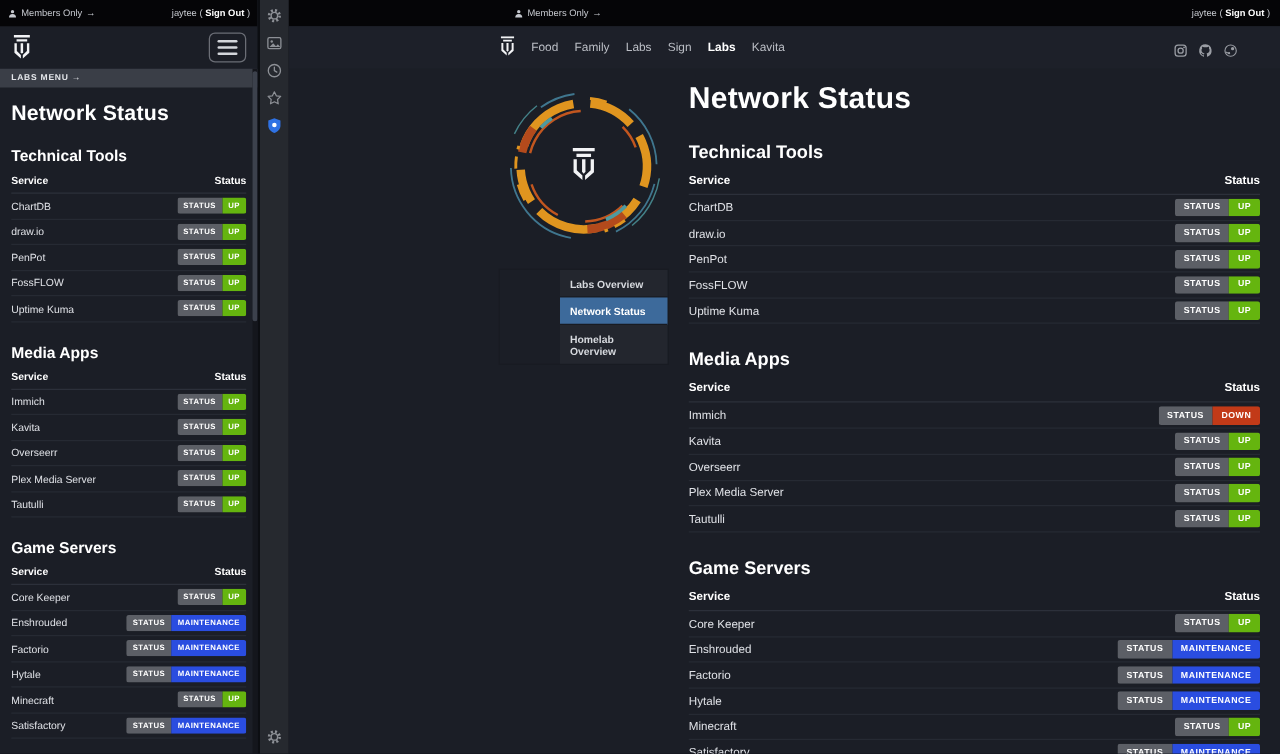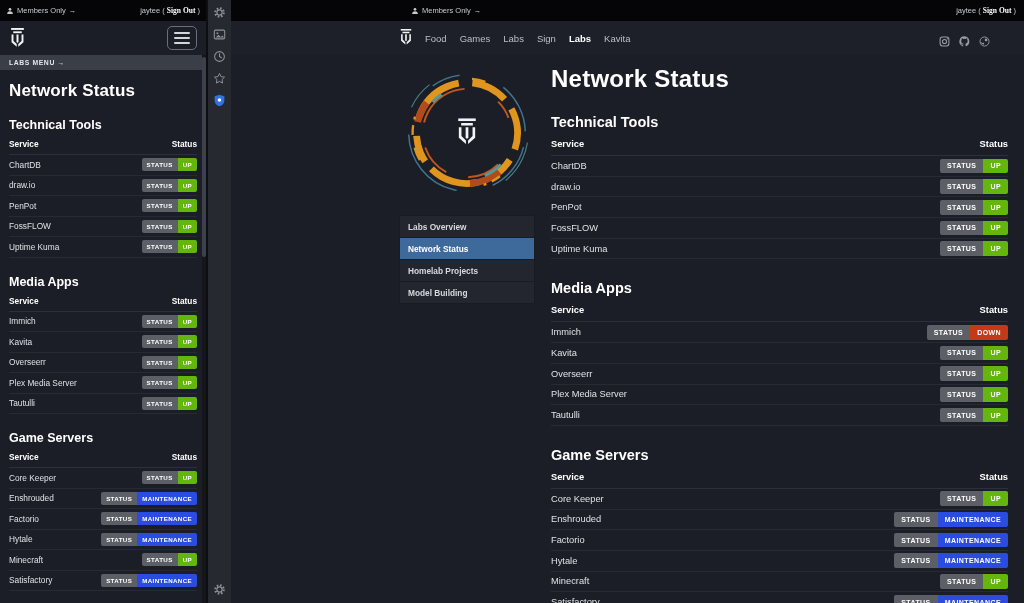--- a/index.html
+++ b/index.html
@@ -16,21 +16,21 @@
     border-right:2px solid #0c0e12; overflow:hidden; flex:none;
   }
   .lp-scrollbar { position:absolute; right:0; top:55px; bottom:0; width:4px; background:#14161c; }
   .lp-scroll-thumb { position:absolute; top:2px; width:4px; height:200px; background:#3c414c; border-radius:2px; }
   .topbar {
     height:21px; background:#050507; display:flex; align-items:center;
     justify-content:space-between; padding:0 6px; font-size:7.5px; color:#c6c9cf;
   }
   .topbar .grp { display:flex; align-items:center; gap:3px; }
   .person-ic { width:8px; height:8px; color:#c6c9cf; }
-  .signout b { color:#ffffff;font-family:Liberation Serif, serif; }
+  .signout b { color:#ffffff; }
   .lp-header { height:34px; display:flex; align-items:center; justify-content:space-between; padding:0 9px; }
   .mono-sm { width:17px; height:21px; color:#f2f3f5; }
   .hamburger {
     width:30px; height:24px; border:1px solid #6b6e76; border-radius:5px;
     display:flex; flex-direction:column; justify-content:center; gap:3px; align-items:center;
     background:transparent; cursor:pointer;
   }
   .hamburger i { display:block; width:16px; height:1.7px; background:#d3d6db; border-radius:1px; }
   .labs-bar {
     height:15px; background:#3a3e47; color:#e4e6ea; font-size:6.8px; font-weight:bold;
@@ -71,21 +71,21 @@
   .nav-link { font-size:9.5px; color:#bcbfc6; margin-right:13px; cursor:pointer; text-decoration:none; }
   .nav-link.active { color:#ffffff; font-weight:bold; }
   .rp-social { margin-left:auto; display:flex; gap:9px; }
   .rp-social .soc { width:11px; height:11px; color:#9a9da4; cursor:pointer; }
   .rp-content { display:flex; padding:8px 16px 0 168px; gap:16px; }
   .rp-left-col { width:136px; flex:none; }
   .logo-circle { width:136px; height:140px; display:flex; align-items:center; justify-content:center; }
   .rp-menu { margin-top:12px; border:1px solid #181b22; }
   .menu-item {
     background:#23262e; border-bottom:1px solid #181b22; padding:5.5px 8px;
-    font-size:8.3px; font-weight:bold; color:#d6d9de; cursor:pointer;
+    font-size:8.3px; font-weight:bold; color:#d6d9de; cursor:pointer;margin-left:48px;
   }
   .menu-item:last-child { border-bottom:none; }
   .menu-item.active { background:#3d6a9b; color:#ffffff; }
   .rp-main { flex:1; min-width:0; }
   .rp-title { font-size:24px; font-weight:bold; color:#fff; margin-top:2px; letter-spacing:.01em; }
   .rp-main .sec-h { font-size:14.5px; font-weight:bold; color:#fff; margin-top:21px; }
   .rp-main .thead { display:flex; justify-content:space-between; font-size:9.3px; font-weight:bold;
     color:#fff; padding:9px 0 6px; border-bottom:1px solid #2c303a; }
   .rp-main .trow { display:flex; justify-content:space-between; align-items:center;
     height:20.7px; border-bottom:1px solid #262a33; font-size:9.3px; color:#dfe1e6; }
@@ -319,21 +319,21 @@
   <div class="rp-nav">
     <span class="mono-nav"><svg viewBox="0 0 24 30" fill="currentColor">
           <path d="M3 0h18v2.7H3z"></path>
           <path d="M6 4.7h12v2.6H6z"></path>
           <path d="M3.6 9.2h2.7v9l4.6 4.4v3.8L3.6 20z"></path>
           <path d="M20.4 9.2h-2.7v9l-4.6 4.4v3.8l7.3-6.4z"></path>
           <path d="M10.6 9.2h2.8v10.4L12 21.2l-1.4-1.6z"></path>
         </svg></span>
     <span id="nav-links" style="display:flex;">
         <a class="nav-link">Food</a>
-        <a class="nav-link">Games</a>
+        <a class="nav-link">Family</a>
         <a class="nav-link">Labs</a>
         <a class="nav-link">Sign</a>
         <a class="nav-link active">Labs</a>
         <a class="nav-link">Kavita</a>
       </span>
     <span class="rp-social" id="rp-social">
         <span class="soc"><svg viewBox="0 0 16 16" fill="none" stroke="currentColor">
             <rect x="1.6" y="1.6" width="12.8" height="12.8" rx="3.4" stroke-width="1.5"></rect>
             <circle cx="8" cy="8" r="3" stroke-width="1.5"></circle>
             <circle cx="12" cy="4.1" r="1" fill="currentColor" stroke="none"></circle>
@@ -367,22 +367,21 @@
               <path d="M6 4.7h12v2.6H6z"></path>
             <path d="M3.6 9.2h2.7v9l4.6 4.4v3.8L3.6 20z"></path>
             <path d="M20.4 9.2h-2.7v9l-4.6 4.4v3.8l7.3-6.4z"></path>
             <path d="M10.6 9.2h2.8v10.4L12 21.2l-1.4-1.6z"></path>
           </g>
         </svg>
       </div>
       <div class="rp-menu" id="rp-menu">
           <div class="menu-item">Labs Overview</div>
           <div class="menu-item active">Network Status</div>
-          <div class="menu-item">Homelab Projects</div>
-          <div class="menu-item">Model Building</div>
+          <div class="menu-item">Homelab Overview</div>
         </div>
     </div>
     <div class="rp-main">
       <div class="rp-title">Network Status</div>
       <div id="rp-sections">
           <div class="sec-h">Technical Tools</div>
           <div class="thead">
             <span>Service</span>
             <span>Status</span>
           </div>

